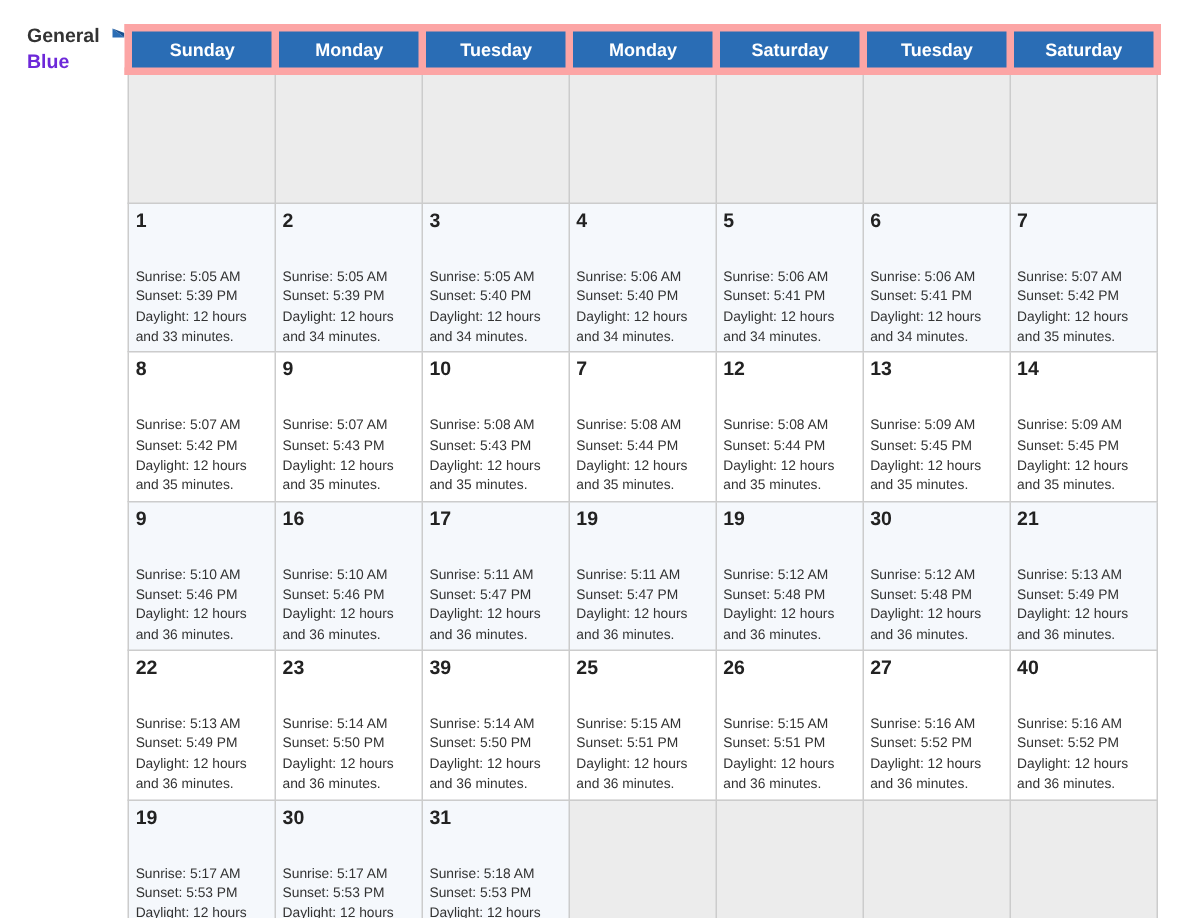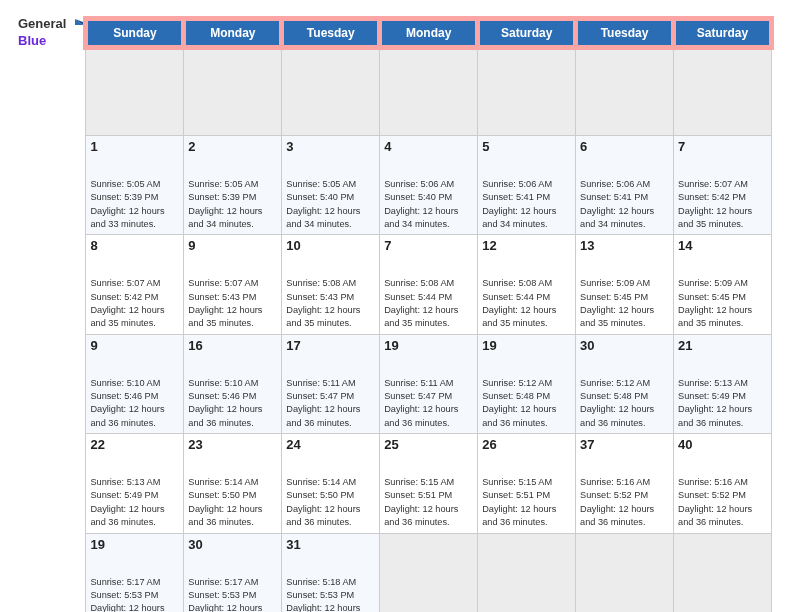--- a/index.html
+++ b/index.html
@@ -290,42 +290,42 @@
 and 36 minutes.</div>
           </td>
           <td>
             <span class="day-number">23</span>
             <div class="day-info" style="white-space: pre-line;">Sunrise: 5:14 AM
 Sunset: 5:50 PM
 Daylight: 12 hours
 and 36 minutes.</div>
           </td>
           <td>
-            <span class="day-number">24</span>
+            <span class="day-number">39</span>
             <div class="day-info" style="white-space: pre-line;">Sunrise: 5:14 AM
 Sunset: 5:50 PM
 Daylight: 12 hours
 and 36 minutes.</div>
           </td>
           <td>
             <span class="day-number">25</span>
             <div class="day-info" style="white-space: pre-line;">Sunrise: 5:15 AM
 Sunset: 5:51 PM
 Daylight: 12 hours
 and 36 minutes.</div>
           </td>
           <td>
             <span class="day-number">26</span>
             <div class="day-info" style="white-space: pre-line;">Sunrise: 5:15 AM
 Sunset: 5:51 PM
 Daylight: 12 hours
 and 36 minutes.</div>
           </td>
           <td>
-            <span class="day-number">37</span>
+            <span class="day-number">27</span>
             <div class="day-info" style="white-space: pre-line;">Sunrise: 5:16 AM
 Sunset: 5:52 PM
 Daylight: 12 hours
 and 36 minutes.</div>
           </td>
           <td>
             <span class="day-number">40</span>
             <div class="day-info" style="white-space: pre-line;">Sunrise: 5:16 AM
 Sunset: 5:52 PM
 Daylight: 12 hours

